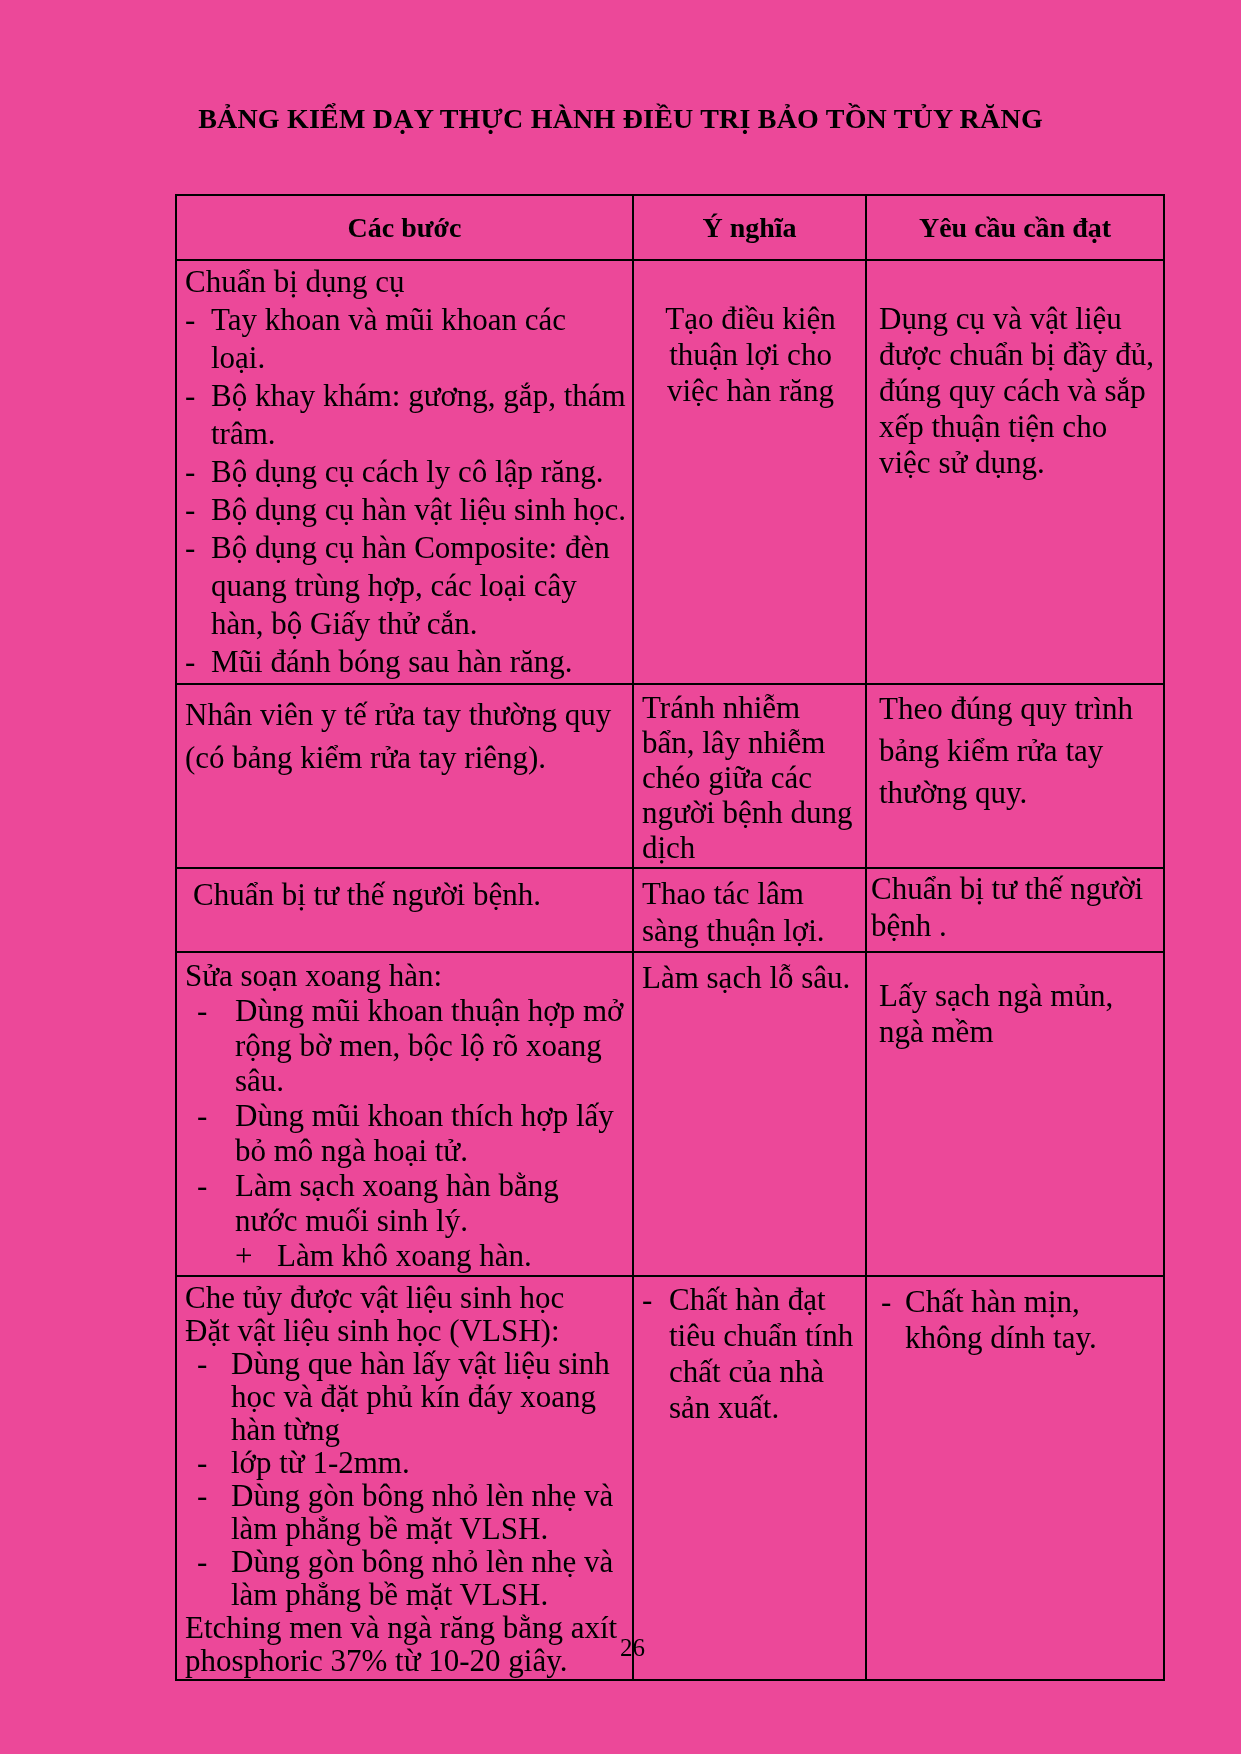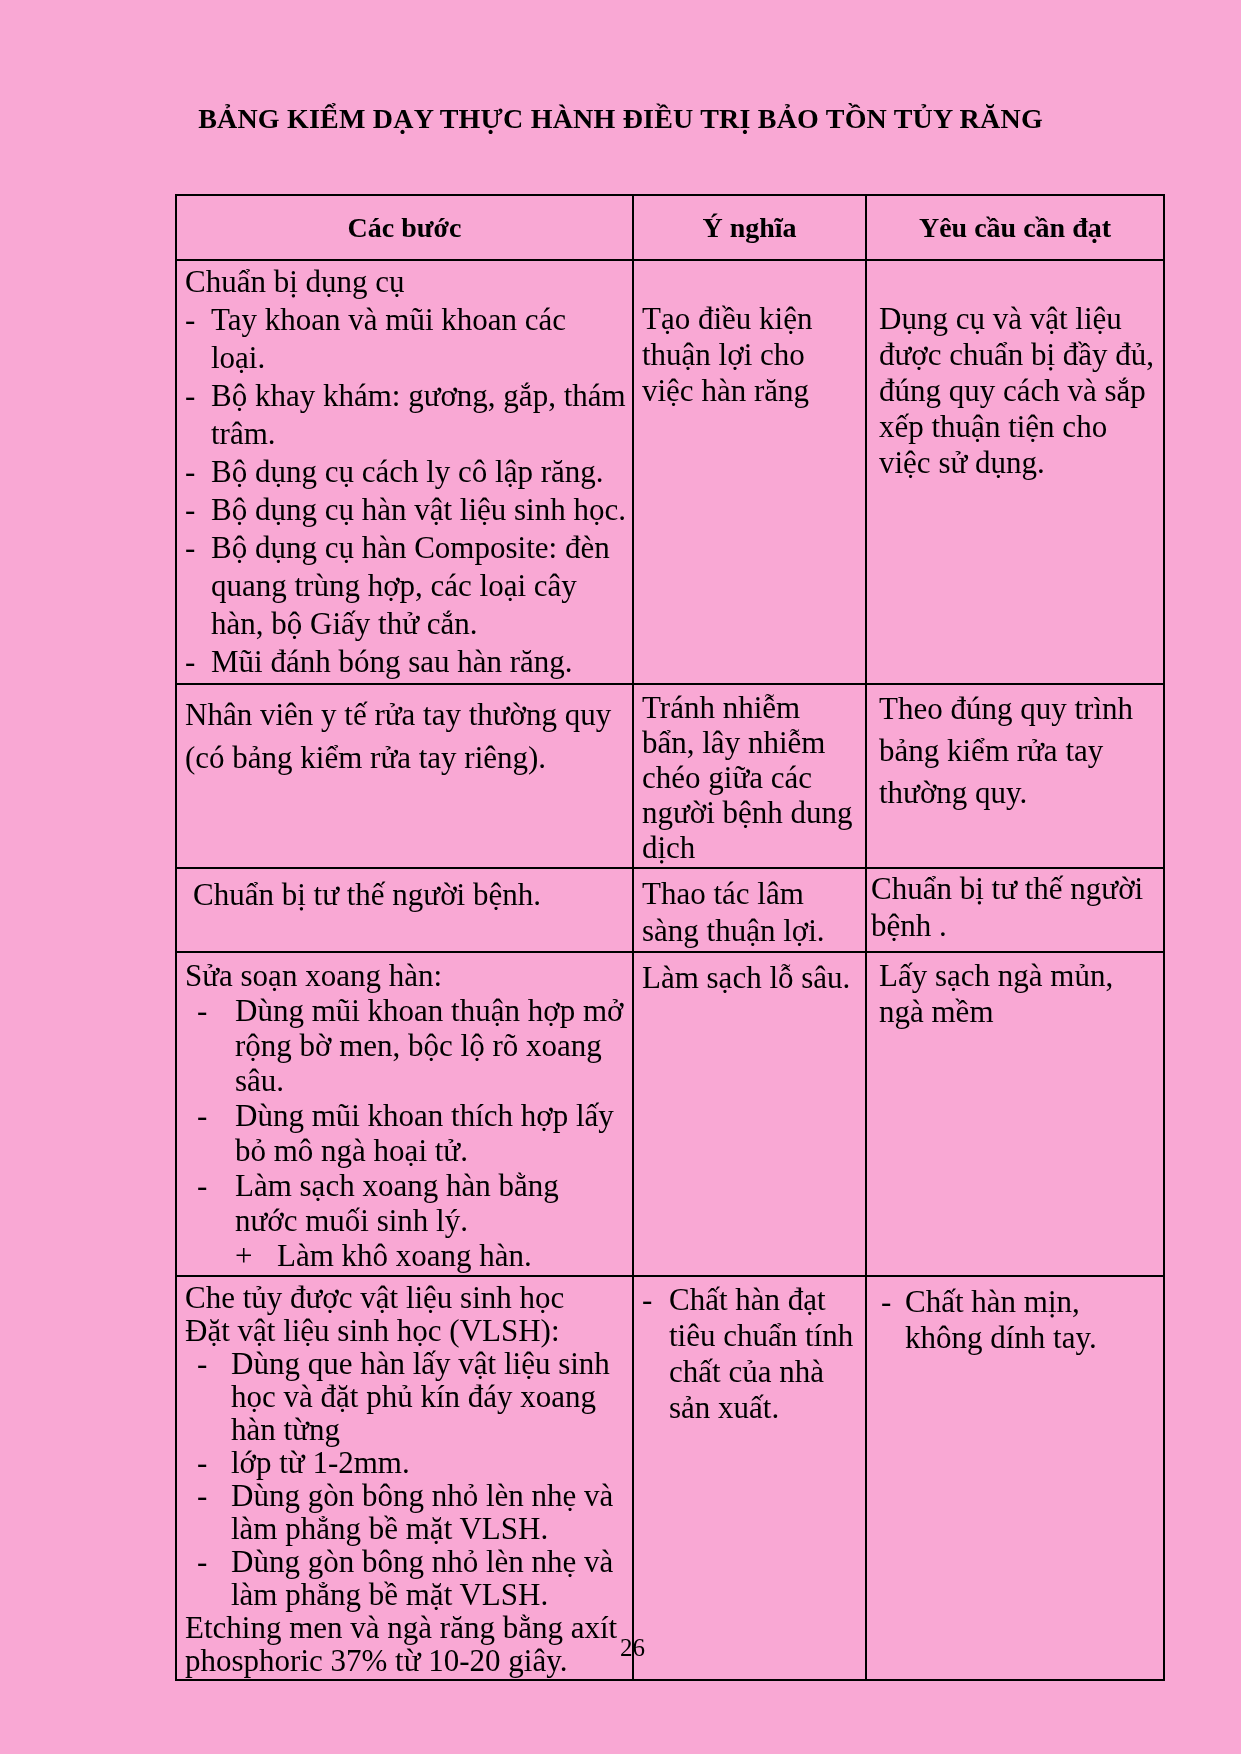--- a/index.html
+++ b/index.html
@@ -1,19 +1,19 @@
 <!DOCTYPE html>
 <html><head>
 <meta charset="utf-8">
 <style>
   html,body { margin:0; padding:0; background:#ffffff; }
   .page {
     position:relative;
     width:1241px; height:1754px;
-    background:#f9a8d4;
+    background:#ec4899;
     font-family:"Liberation Serif", serif;
     color:#000;
     overflow:hidden;
   }
   .doc-title {
     position:absolute; top:103px; left:0; width:100%;
     text-align:center; font-weight:700; font-size:28px;
     letter-spacing:0.2px;
   }
   table.checklist {
@@ -30,41 +30,41 @@
   .checklist th {
     font-size:28px; font-weight:700; text-align:center; vertical-align:middle;
     height:55px; padding:4px;
   }
   .li { position:relative; }
   .li .mk { position:absolute; left:0; top:0; }
   
   tr.r1 { height:381px; }
   tr.r1 .c1 { line-height:38px; padding-top:2px; }
   tr.r1 .c1 .li { padding-left:26px; }
-  tr.r1 .c2 { line-height:36px; padding-top:40px; }
+  tr.r1 .c2 { line-height:36px; padding-top:40px;text-align:center; }
   tr.r1 .c3 { line-height:36px; padding-top:40px; padding-left:12px; }
   
   tr.r2 { height:143px; }
   tr.r2 .c1 { line-height:43px; padding-top:8px; }
   tr.r2 .c2 { line-height:35px; padding-top:5px; }
   tr.r2 .c3 { line-height:42px; padding-top:3px; padding-left:12px; }
   
   tr.r3 { height:81px; }
   tr.r3 .c1 { padding-top:8px; padding-left:16px; }
   tr.r3 .c2 { line-height:37px; padding-top:6px; }
   tr.r3 .c3 { line-height:37px; padding:1px 2px 1px 4px; }
   
   tr.r4 { height:295px; }
   tr.r4 .c1 { line-height:35px; padding-top:5px; }
   tr.r4 .c1 .li { padding-left:50px; }
   tr.r4 .c1 .li .mk { left:12px; }
   tr.r4 .c1 .li.plus { padding-left:92px; }
   tr.r4 .c1 .li.plus .mk { left:50px; }
   tr.r4 .c2 { padding-top:7px; }
-  tr.r4 .c3 { line-height:36px; padding-top:5px; padding-left:12px; }
+  tr.r4 .c3 { line-height:36px; padding-top:25px; padding-left:12px; }
   
   tr.r5 { height:374px; }
   tr.r5 .c1 { line-height:33px; padding-top:4px; }
   tr.r5 .c1 .li { padding-left:46px; }
   tr.r5 .c1 .li .mk { left:12px; }
   tr.r5 .c2 { line-height:36px; padding-top:5px; }
   tr.r5 .c2 .li { padding-left:27px; }
   tr.r5 .c3 { line-height:36px; padding-top:7px; padding-left:14px; }
   tr.r5 .c3 .li { padding-left:24px; }
   .page-number {

